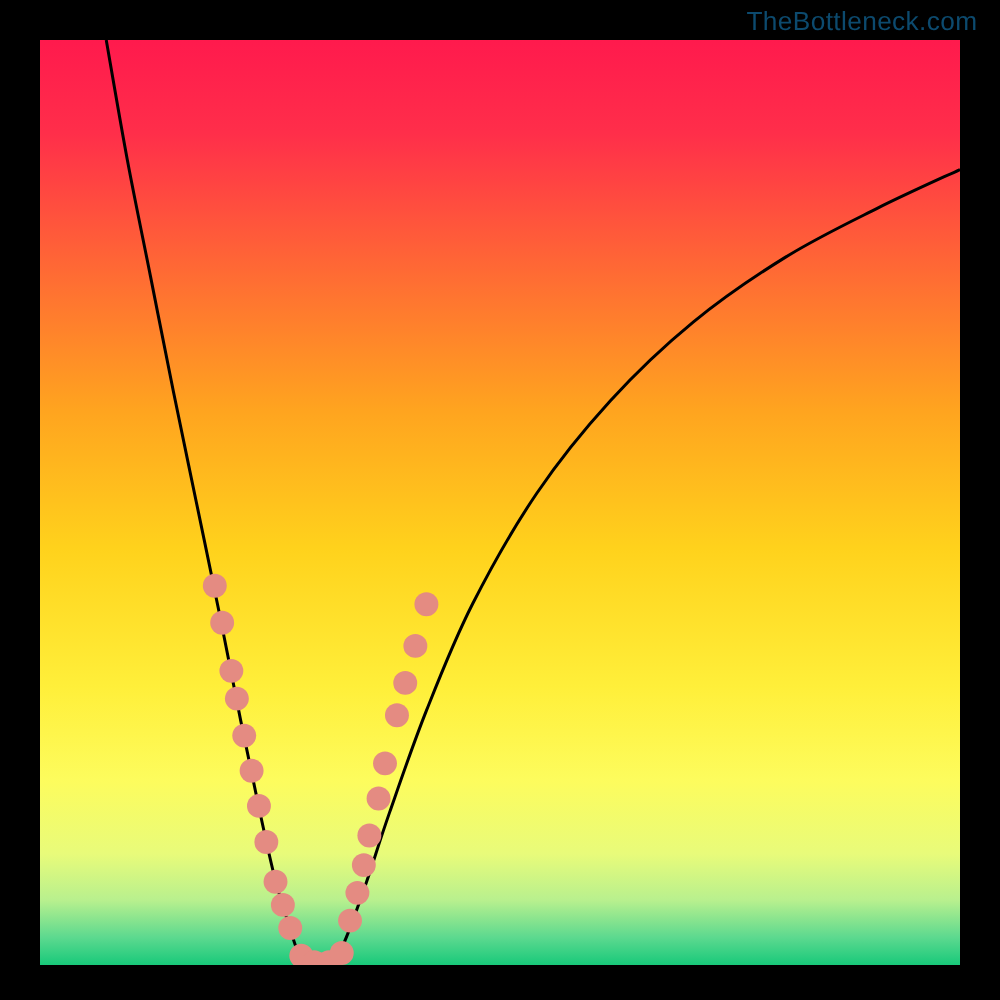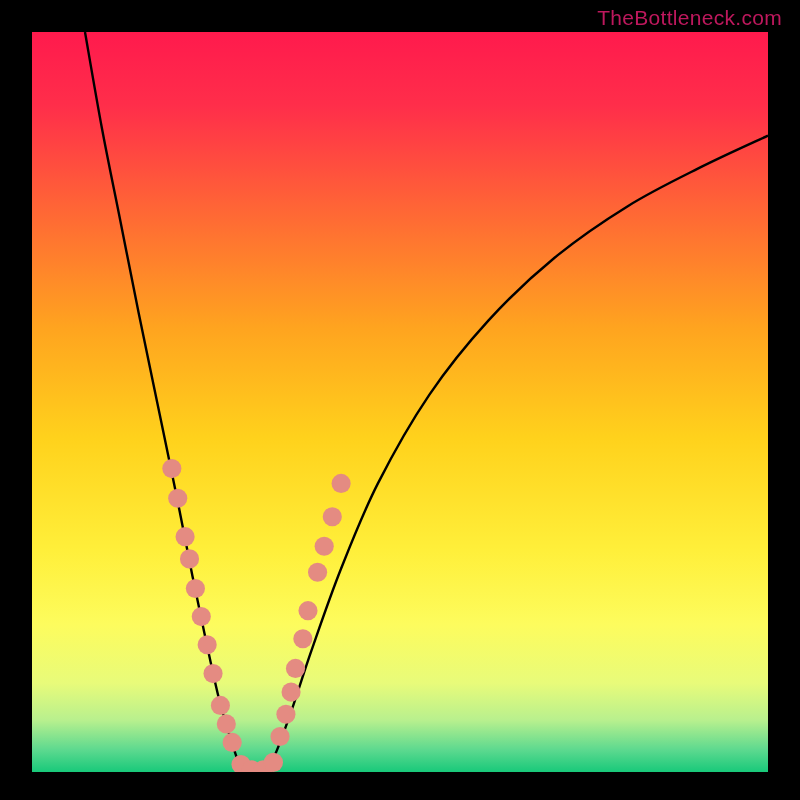--- a/index.html
+++ b/index.html
@@ -9,21 +9,21 @@
     width: 800px;
     height: 800px;
     overflow: hidden;
     position: relative;
     font-family: Arial, sans-serif;
   }
   .watermark {
     position: absolute;
     top: 6px;
     right: 18px;
-    color: #be185d;
+    color: #0c4a6e;
     font-size: 21px;
     font-weight: 400;
     letter-spacing: 0.3px;
     z-index: 10;
   }
   .frame {
     position: absolute;
     left: 0;
     top: 0;
     width: 800px;

